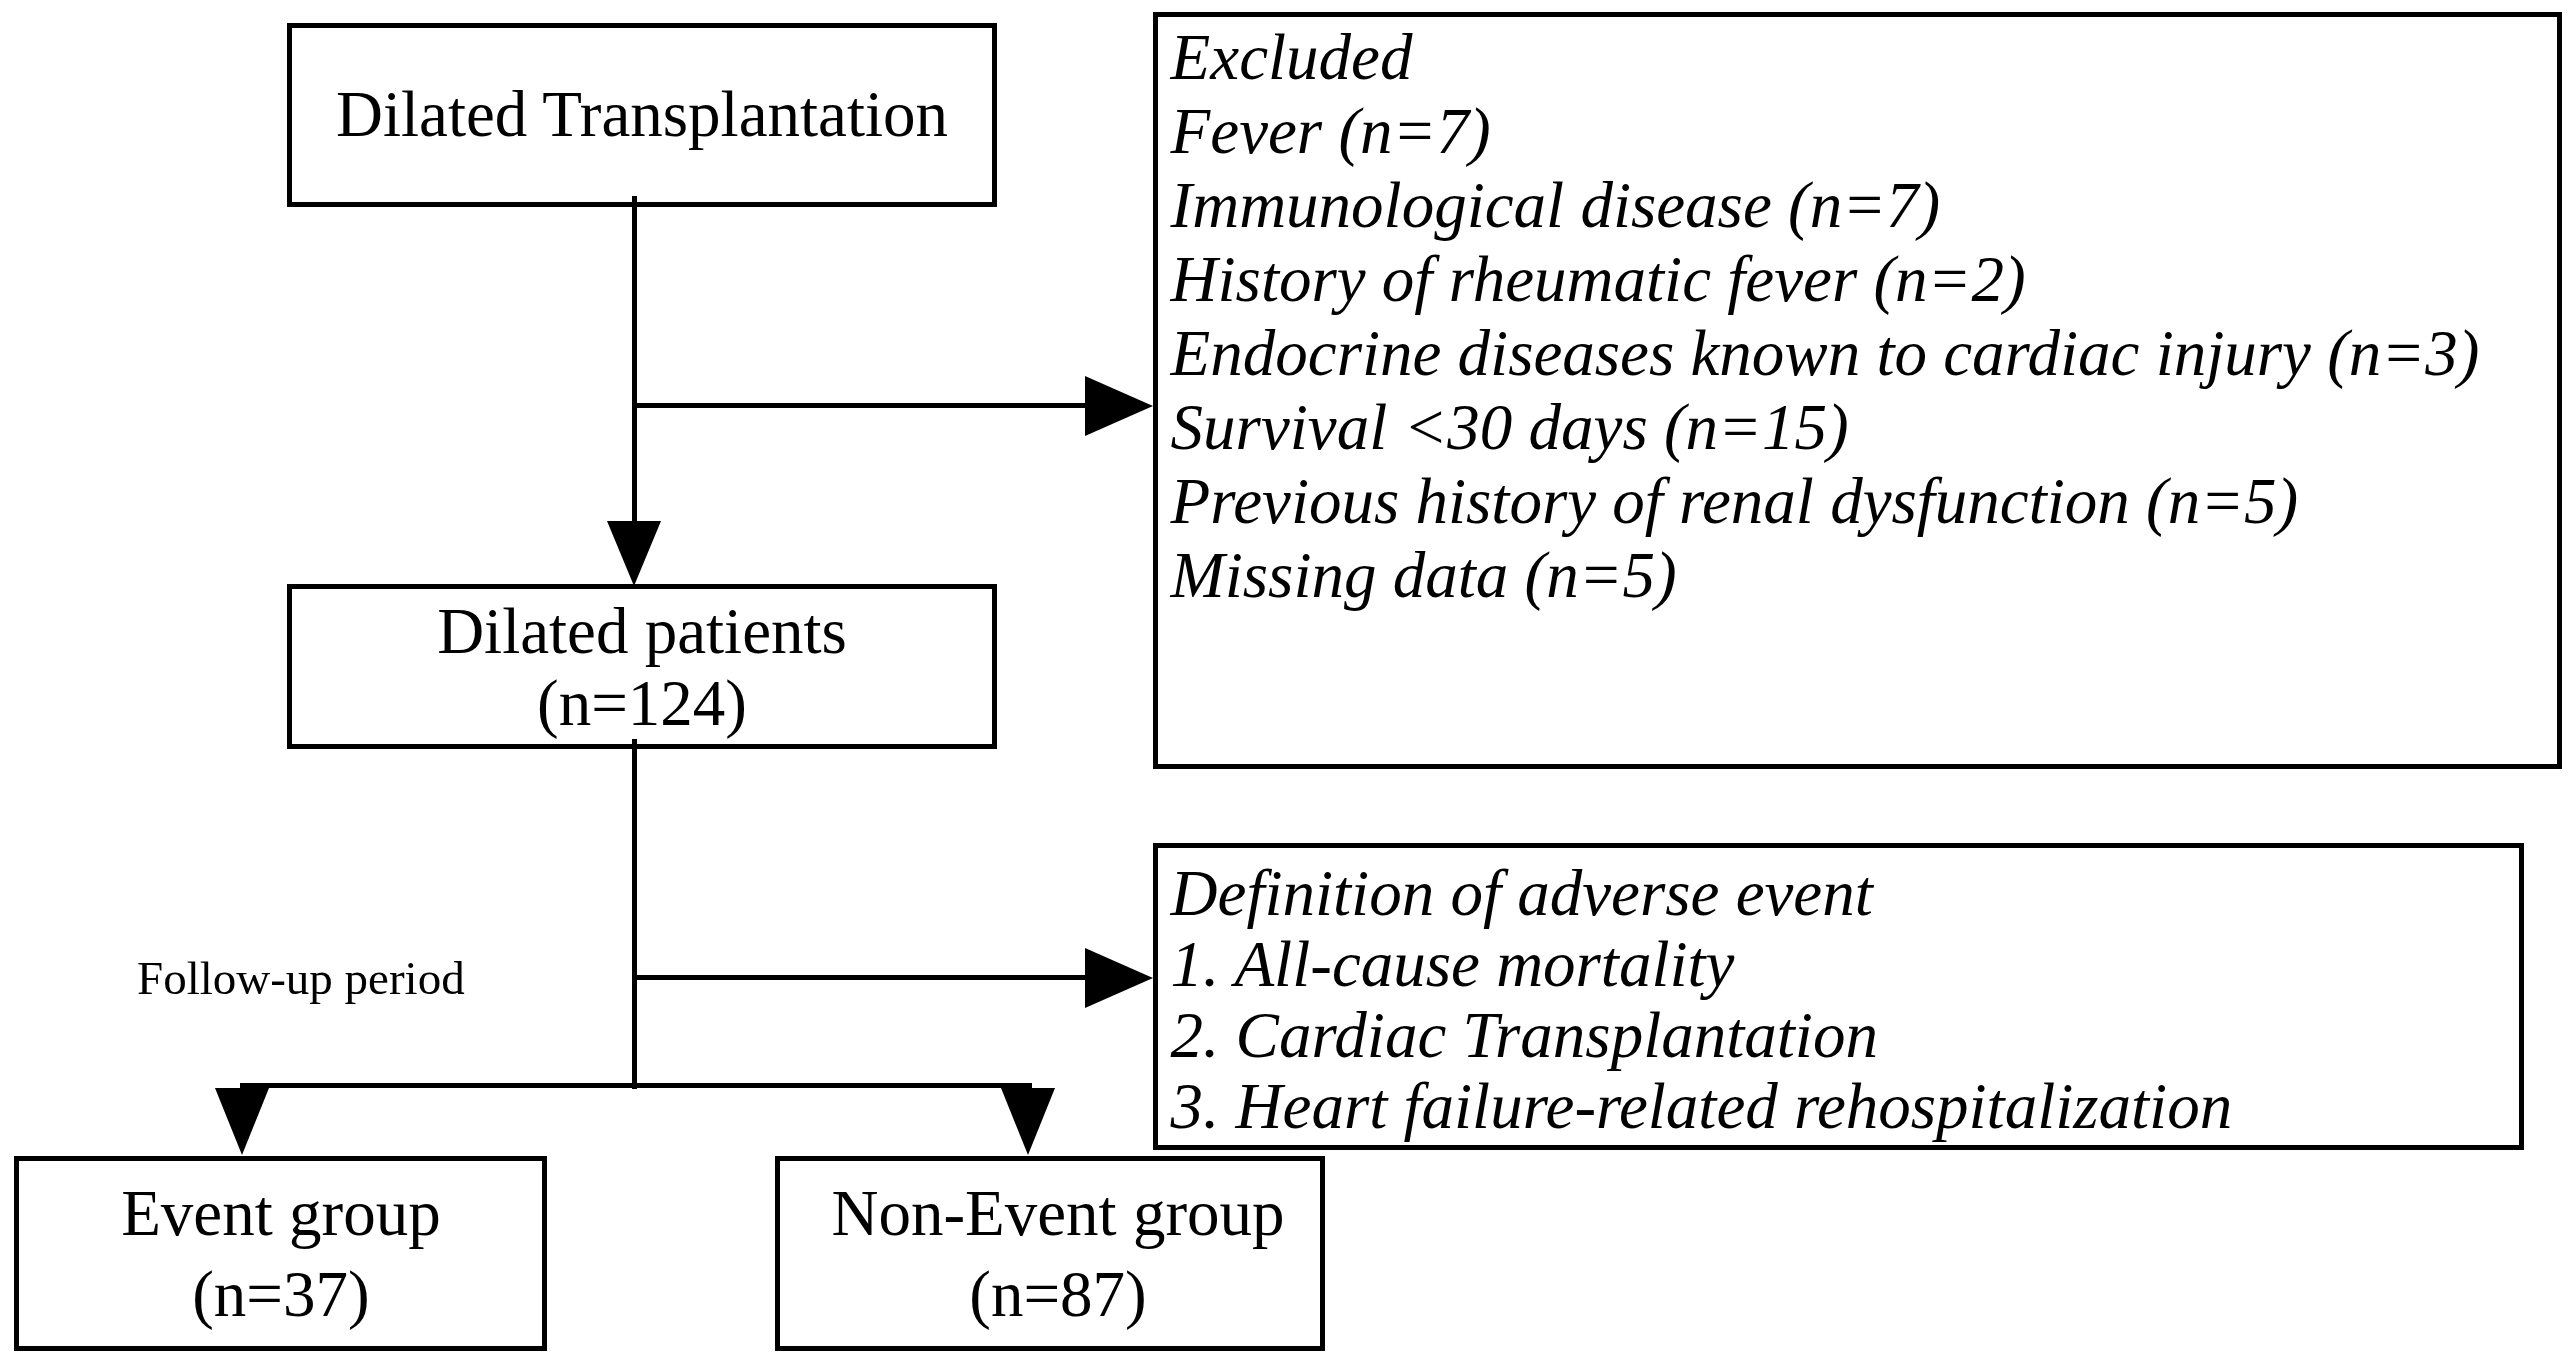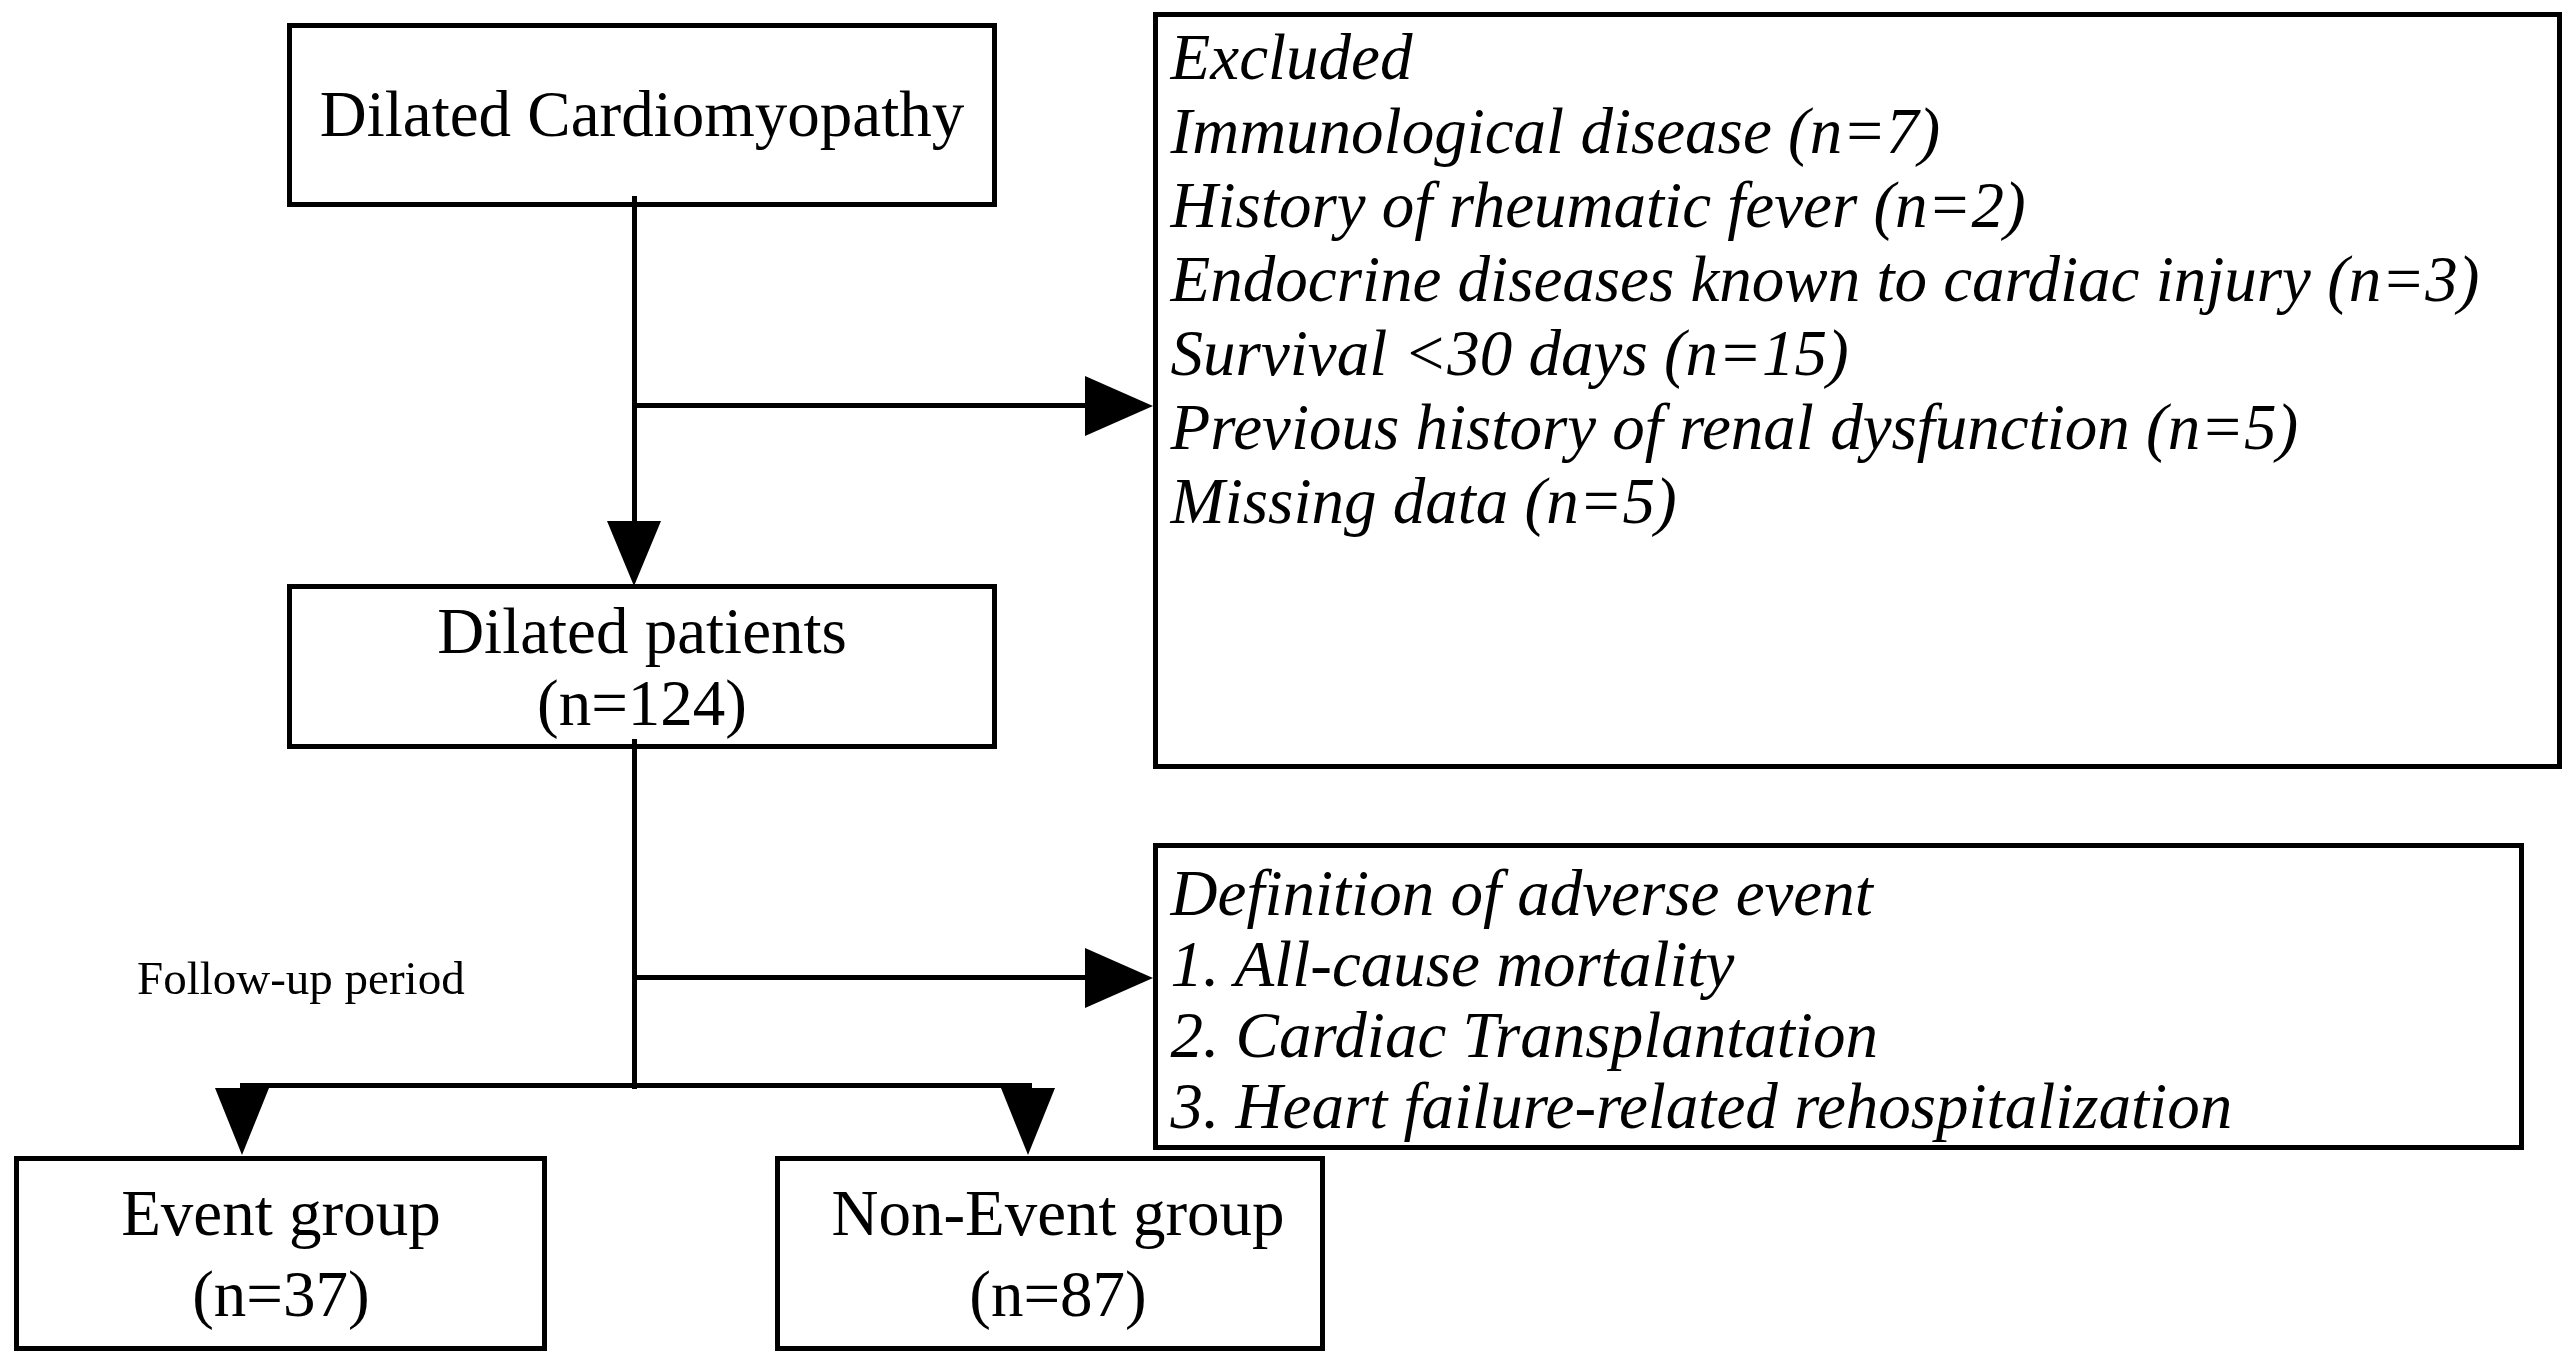--- a/index.html
+++ b/index.html
@@ -47,25 +47,26 @@
     border-bottom:30px solid transparent;
     border-left:68px solid #000000;
   }
 </style>
 </head>
 <body>
 
 <div class="stage">
 
   <div class="node" style="left:287px;top:22.5px;width:700px;height:174px;">
-    <div class="nline">Dilated Cardiomyopathy</div>
+    <div class="nline">Dilated Transplantation</div>
   </div>
 
   <div class="panel excluded" style="left:1153px;top:11.7px;width:1399px;height:744px;padding-top:3.6px;">
     <div class="pline">Excluded</div>
+    <div class="pline">Fever (n=7)</div>
     <div class="pline">Immunological disease (n=7)</div>
     <div class="pline">History of rheumatic fever (n=2)</div>
     <div class="pline">Endocrine diseases known to cardiac injury (n=3)</div>
     <div class="pline">Survival &lt;30 days (n=15)</div>
     <div class="pline">Previous history of renal dysfunction (n=5)</div>
     <div class="pline">Missing data (n=5)</div>
   </div>
 
   <div class="line" style="left:632px;top:196px;width:5.4px;height:330px;"></div>
   <div class="arr-down" style="left:607px;top:521px;"></div>

